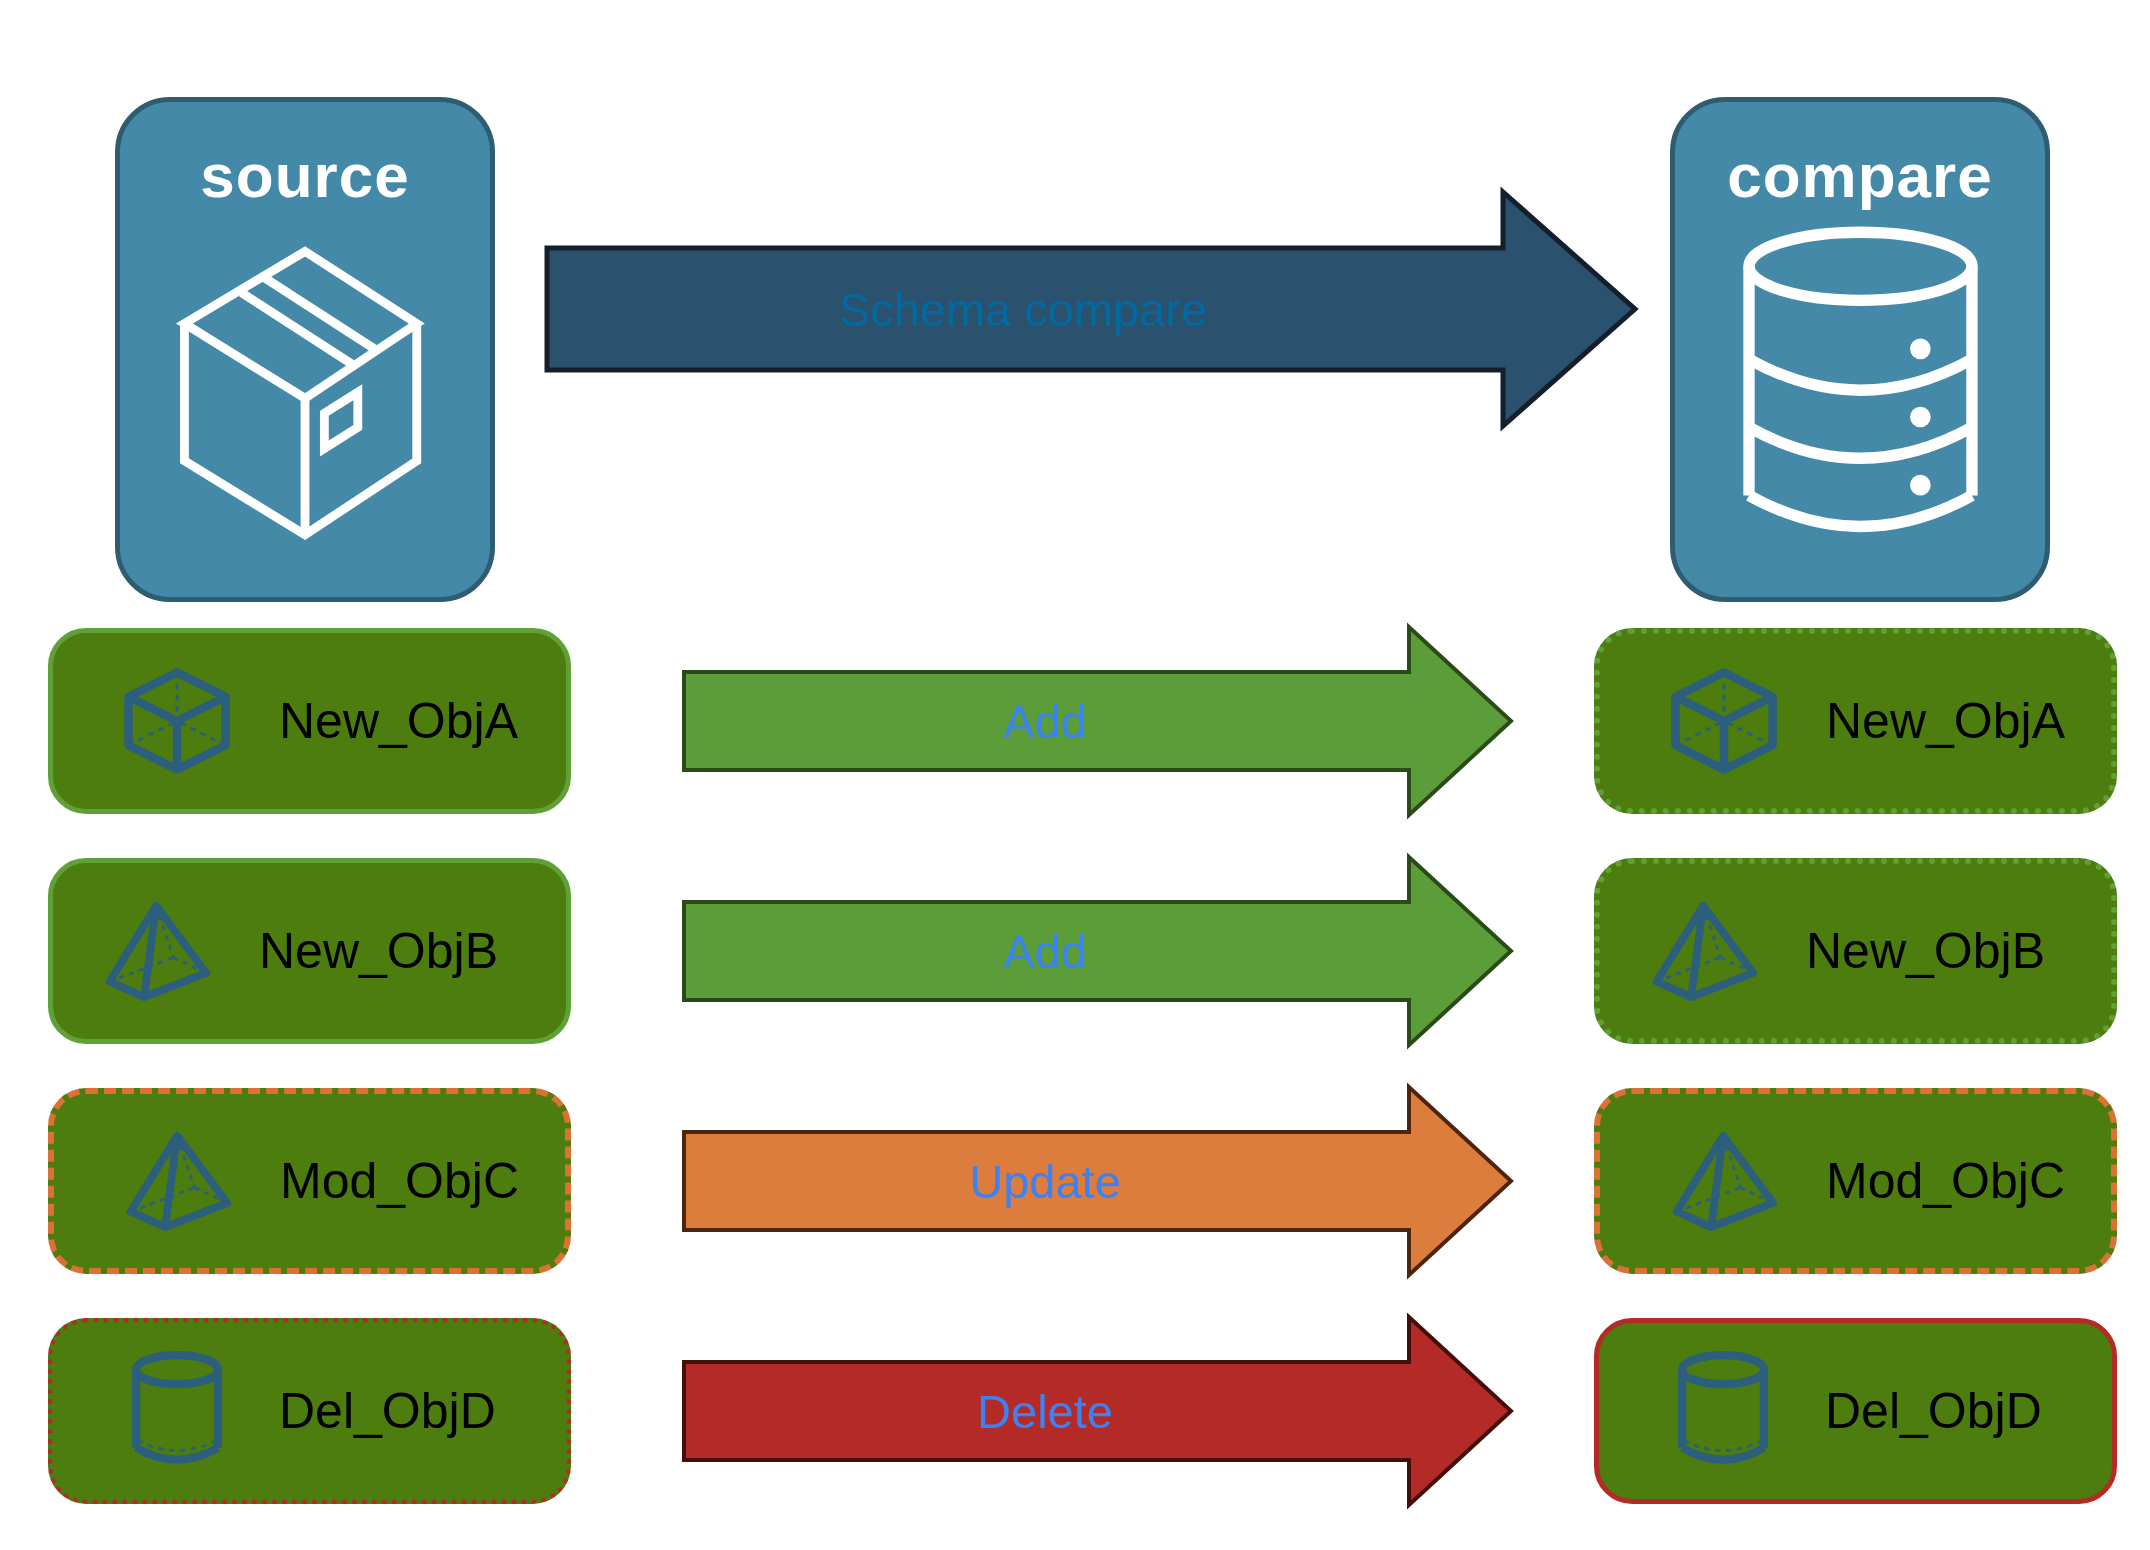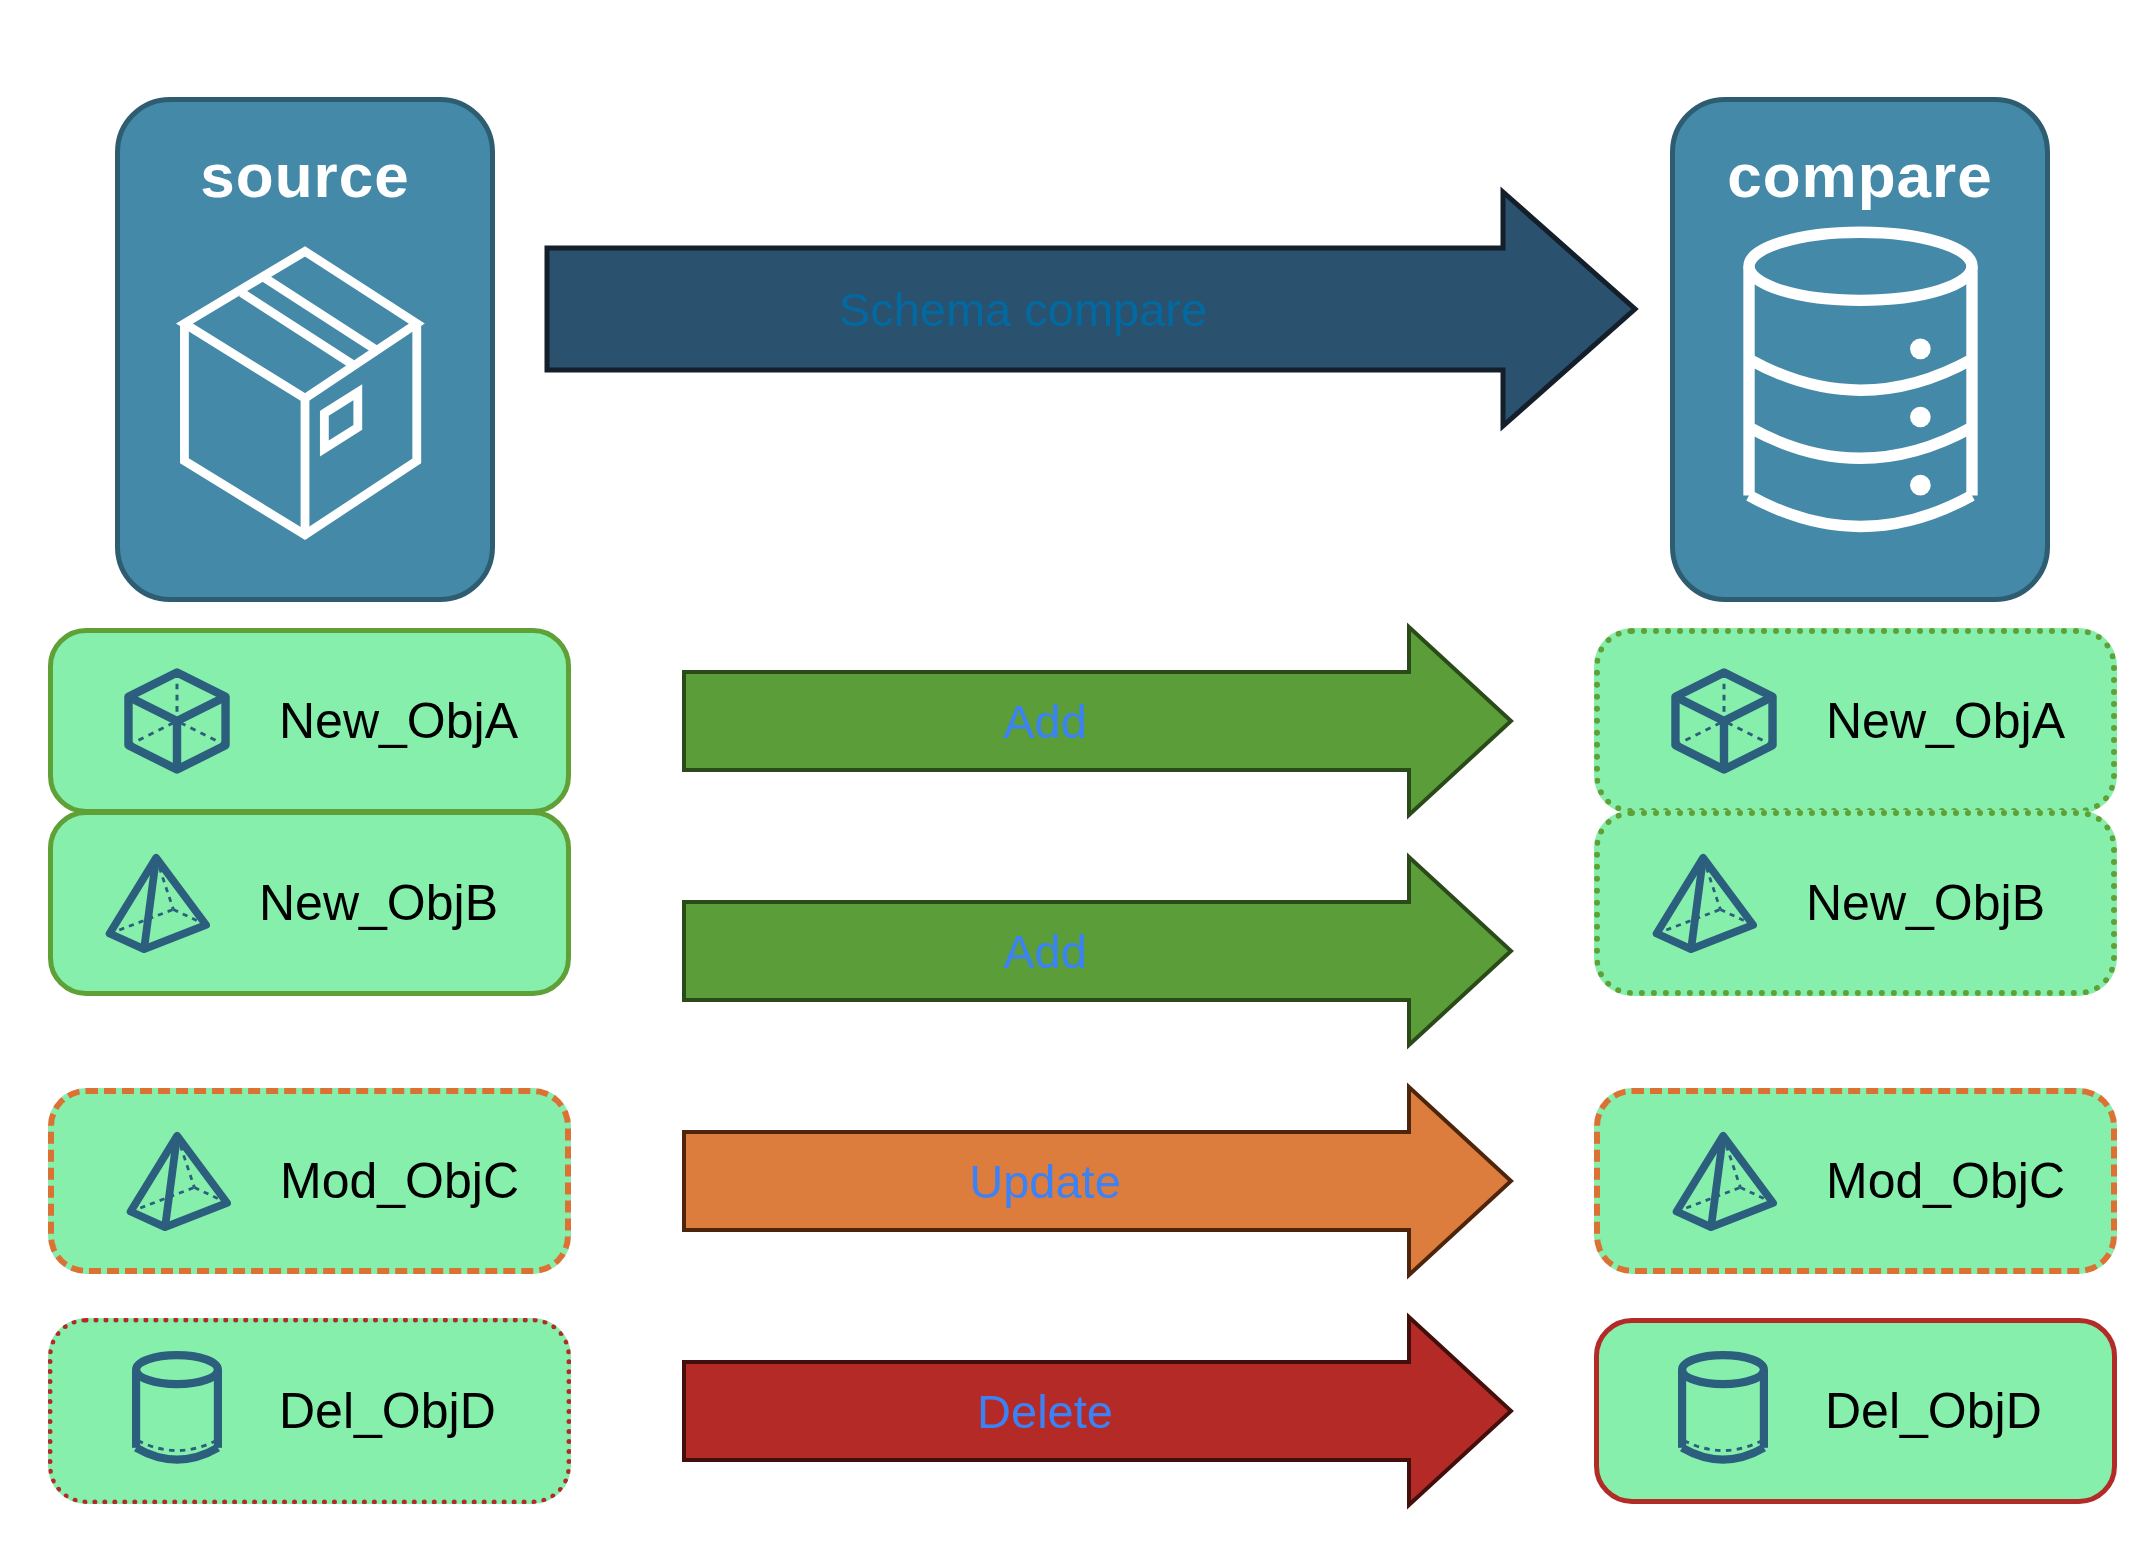--- a/index.html
+++ b/index.html
@@ -22,28 +22,28 @@
   
   .main-arrow{position:absolute;left:543px;top:184px;width:1100px;height:250px;}
   .main-arrow-label{
     position:absolute;left:543px;top:184px;width:960px;height:250px;
     display:flex;align-items:center;justify-content:center;
     color:#0369a1;font-size:47px;
   }
   
   .obj-box{
     position:absolute;width:523px;height:186px;box-sizing:border-box;
-    border-radius:38px;background:#86efac;
+    border-radius:38px;background:#4d7c0f;
     display:flex;align-items:center;padding-left:68px;gap:46px;
   }
   .obj-box .obj-label{font-size:50px;color:#000000;}
   .left-col{left:48px;}
   .right-col{left:1594px;}
   .row-top-0{top:628px;}
-  .row-top-1{top:810px;padding-left:48px;}
+  .row-top-1{top:858px;padding-left:48px;}
   .row-top-2{top:1088px;}
   .row-top-3{top:1318px;}
   .bd-green-solid{border:5px solid #5FA037;}
   .bd-green-dotted{border:6px dotted #5FA037;}
   .bd-orange-dashed{border:6px dashed #DB7233;}
   .bd-red-dotted{border:5px dotted #B22B27;}
   .bd-red-solid{border:5px solid #B22B27;}
   .row-arrow{position:absolute;left:681px;width:835px;height:200px;}
   .arrow-top-0{top:621px;}
   .arrow-top-1{top:851px;}

